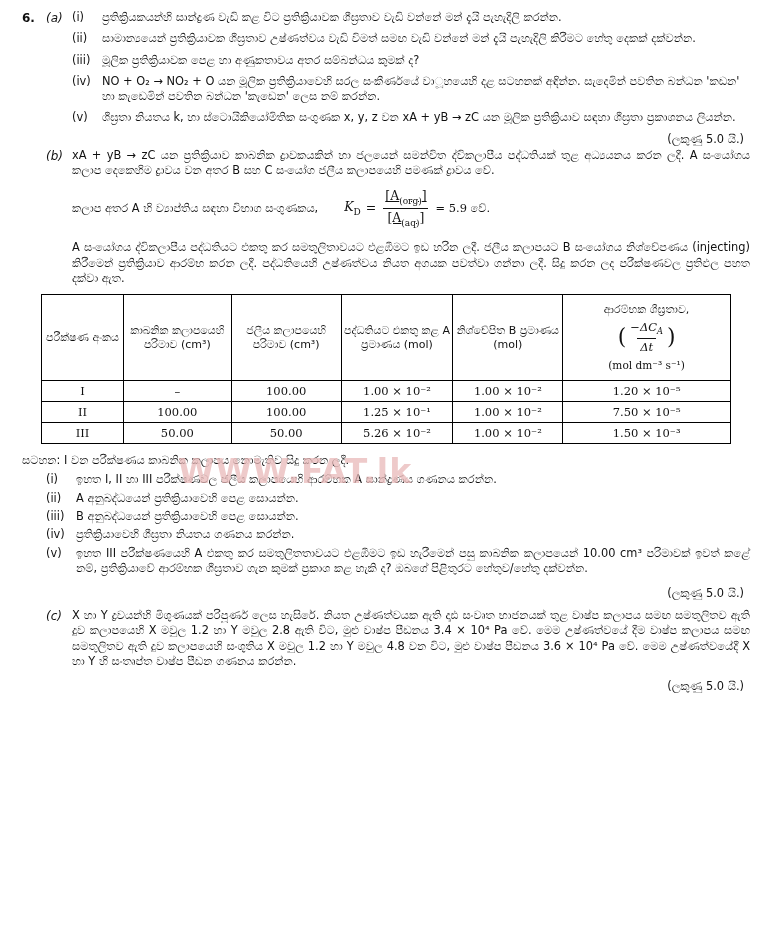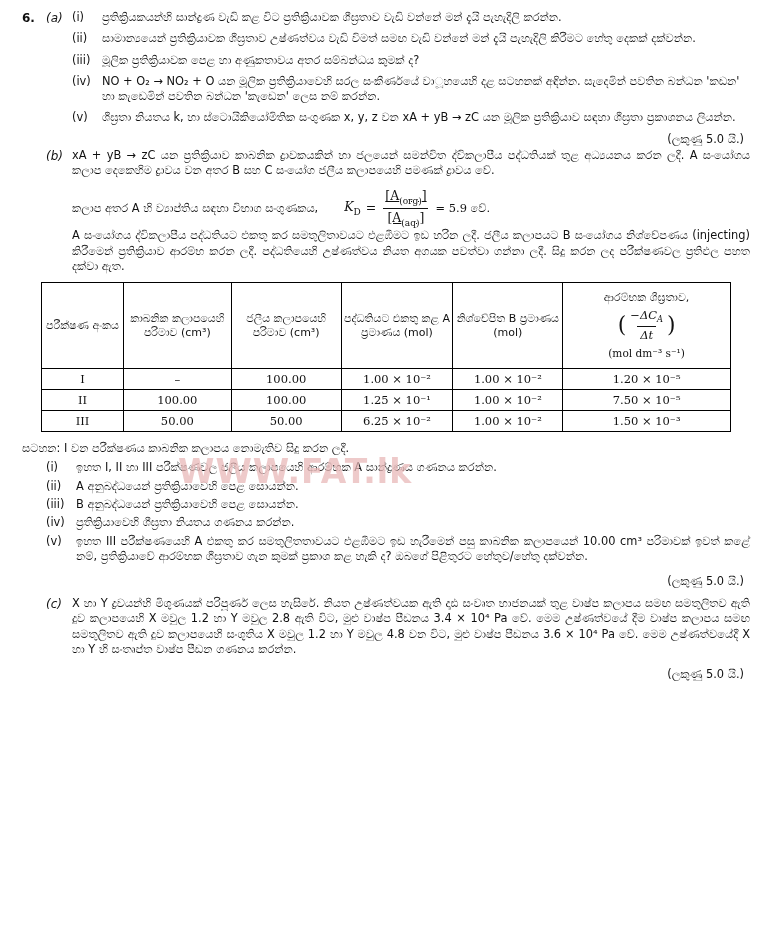--- a/index.html
+++ b/index.html
@@ -36,21 +36,21 @@
   .lbl-r {
     width: 30px; flex: 0 0 30px;
     font-size: 11.4px;
   }
   .body-txt { flex: 1 1 auto; }
   .mt2 { margin-top: 2px; }
   .mt4 { margin-top: 4px; }
   .mt6 { margin-top: 6px; }
   .mt8 { margin-top: 8px; }
   .mt10 { margin-top: 10px; }
-  .mt12 { margin-top: 0; align-items: center; }
+  .mt12 { margin-top: 12px; align-items: center; }
 
   i.m, em.m { font-family: "DejaVu Serif", serif; font-style: italic; }
   .ser { font-family: "DejaVu Serif", serif; }
   .sub { vertical-align: sub; font-size: 0.72em; }
 
   .marks {
     text-align: right;
     font-size: 11.4px;
     padding-right: 6px;
   }
@@ -240,21 +240,21 @@
         <td>100.00</td>
         <td>100.00</td>
         <td>1.25 × 10⁻¹</td>
         <td>1.00 × 10⁻²</td>
         <td>7.50 × 10⁻⁵</td>
       </tr>
       <tr>
         <td>III</td>
         <td>50.00</td>
         <td>50.00</td>
-        <td>6.25 × 10⁻²</td>
+        <td>5.26 × 10⁻²</td>
         <td>1.00 × 10⁻²</td>
         <td>1.50 × 10⁻³</td>
       </tr>
     </tbody>
   </table>
 
   <div class="si note">සටහන: I වන පරීක්ෂණය කාබනික කලාපය නොමැතිව සිදු කරන ලදී.</div>
 
   <div class="si sub-list mt4">
     <div class="row">

